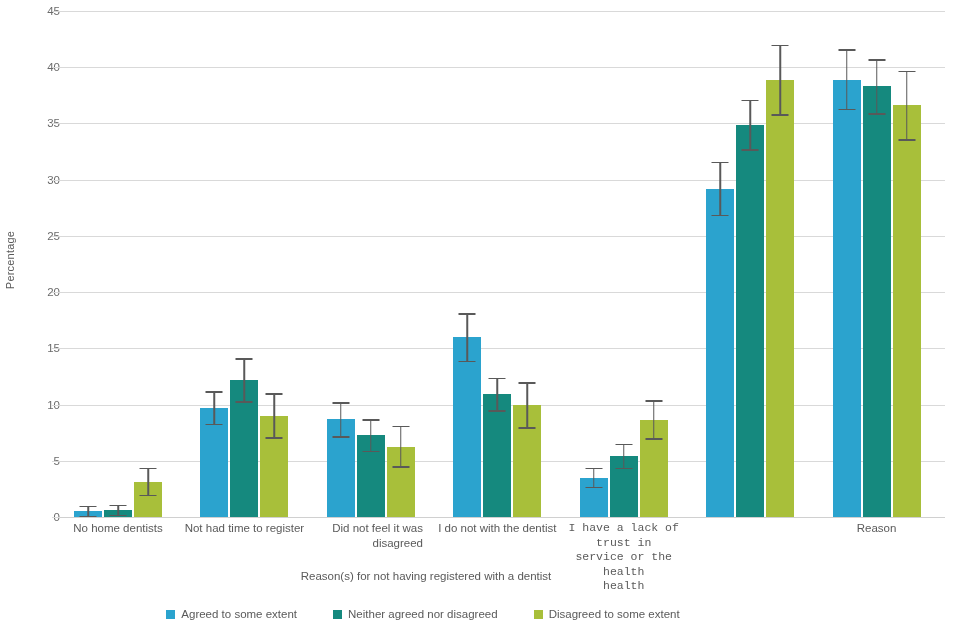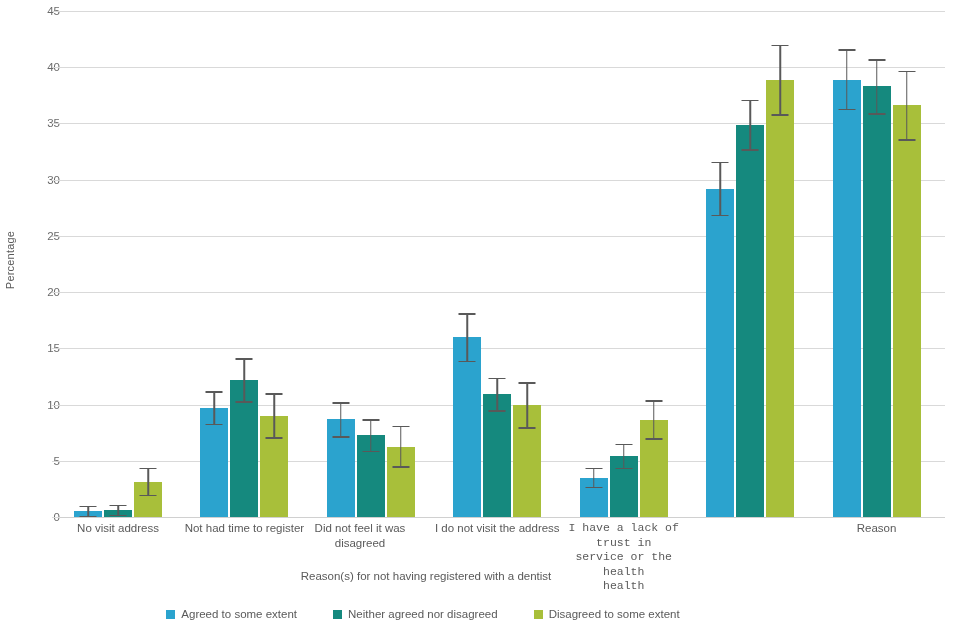--- a/index.html
+++ b/index.html
@@ -323,31 +323,31 @@
           <div class="bar" title="Other — Disagreed to some extent: 36.6%" style="left: 74px; height: 411.547px; background: rgb(168, 191, 58);"></div>
           <div class="errorbar" style="left: 88px; top: 59.5956px; height: 68.5911px;"></div>
           <div class="errorcap" style="left: 88px; top: 59.5956px;"></div>
           <div class="errorcap" style="left: 88px; top: 128.187px;"></div>
         </div>
       </div>
   </div>
 
   <div class="x-labels" id="x-labels">
       <div class="x-label" style="left: -12px; width: 140px;">
-        <div>No visit address</div>
+        <div>No home dentists</div>
       </div>
       <div class="x-label" style="left: 114.429px; width: 140px;">
         <div>Not had time to register</div>
       </div>
-      <div class="x-label" style="left: 230px; width: 140px;">
+      <div class="x-label" style="left: 223px; width: 140px; text-align: right;">
         <div>Did not feel it was</div>
         <div>disagreed</div>
       </div>
       <div class="x-label" style="left: 367.286px; width: 140px;">
-        <div>I do not visit the address</div>
+        <div>I do not with the dentist</div>
       </div>
       <div class="x-label" style="left: 493.714px; width: 140px; font-family: Liberation Mono, monospace;">
         <div>I have a lack of trust in</div>
         <div>service or the health</div>
         <div>health</div>
       </div>
       <div class="x-label" style="left: 746.571px; width: 140px;">
         <div>Reason</div>
       </div>
     </div>

